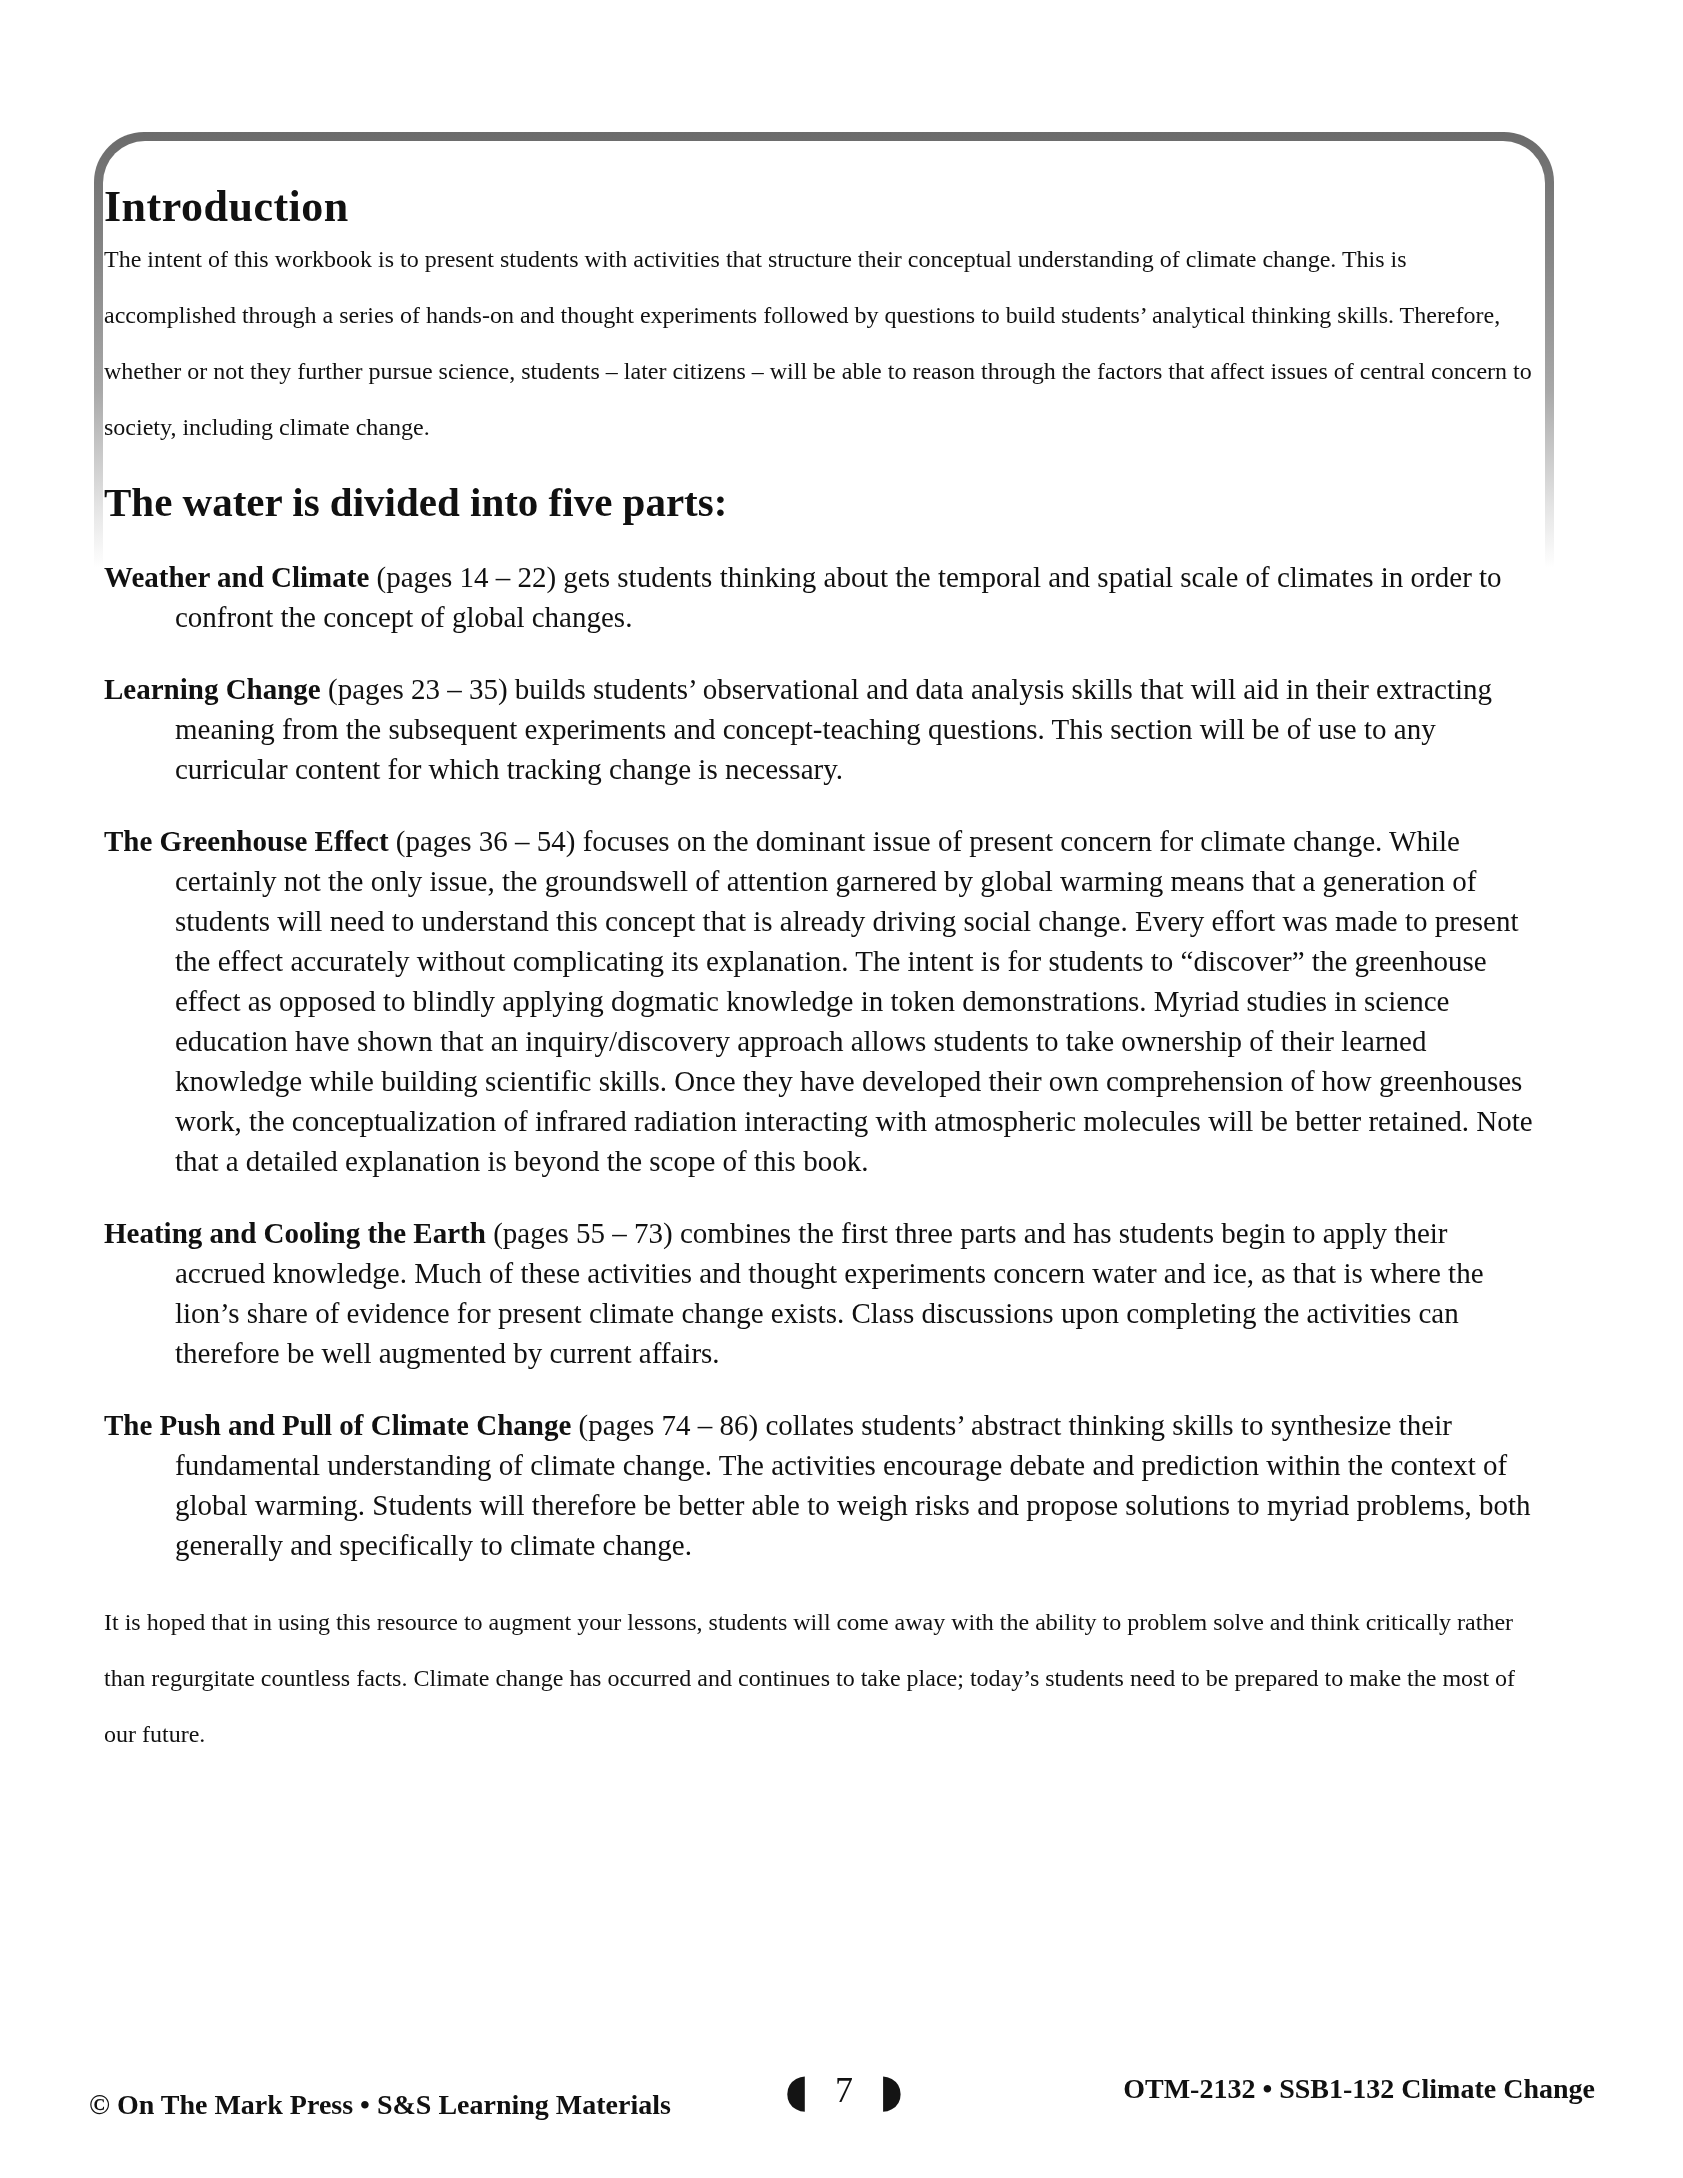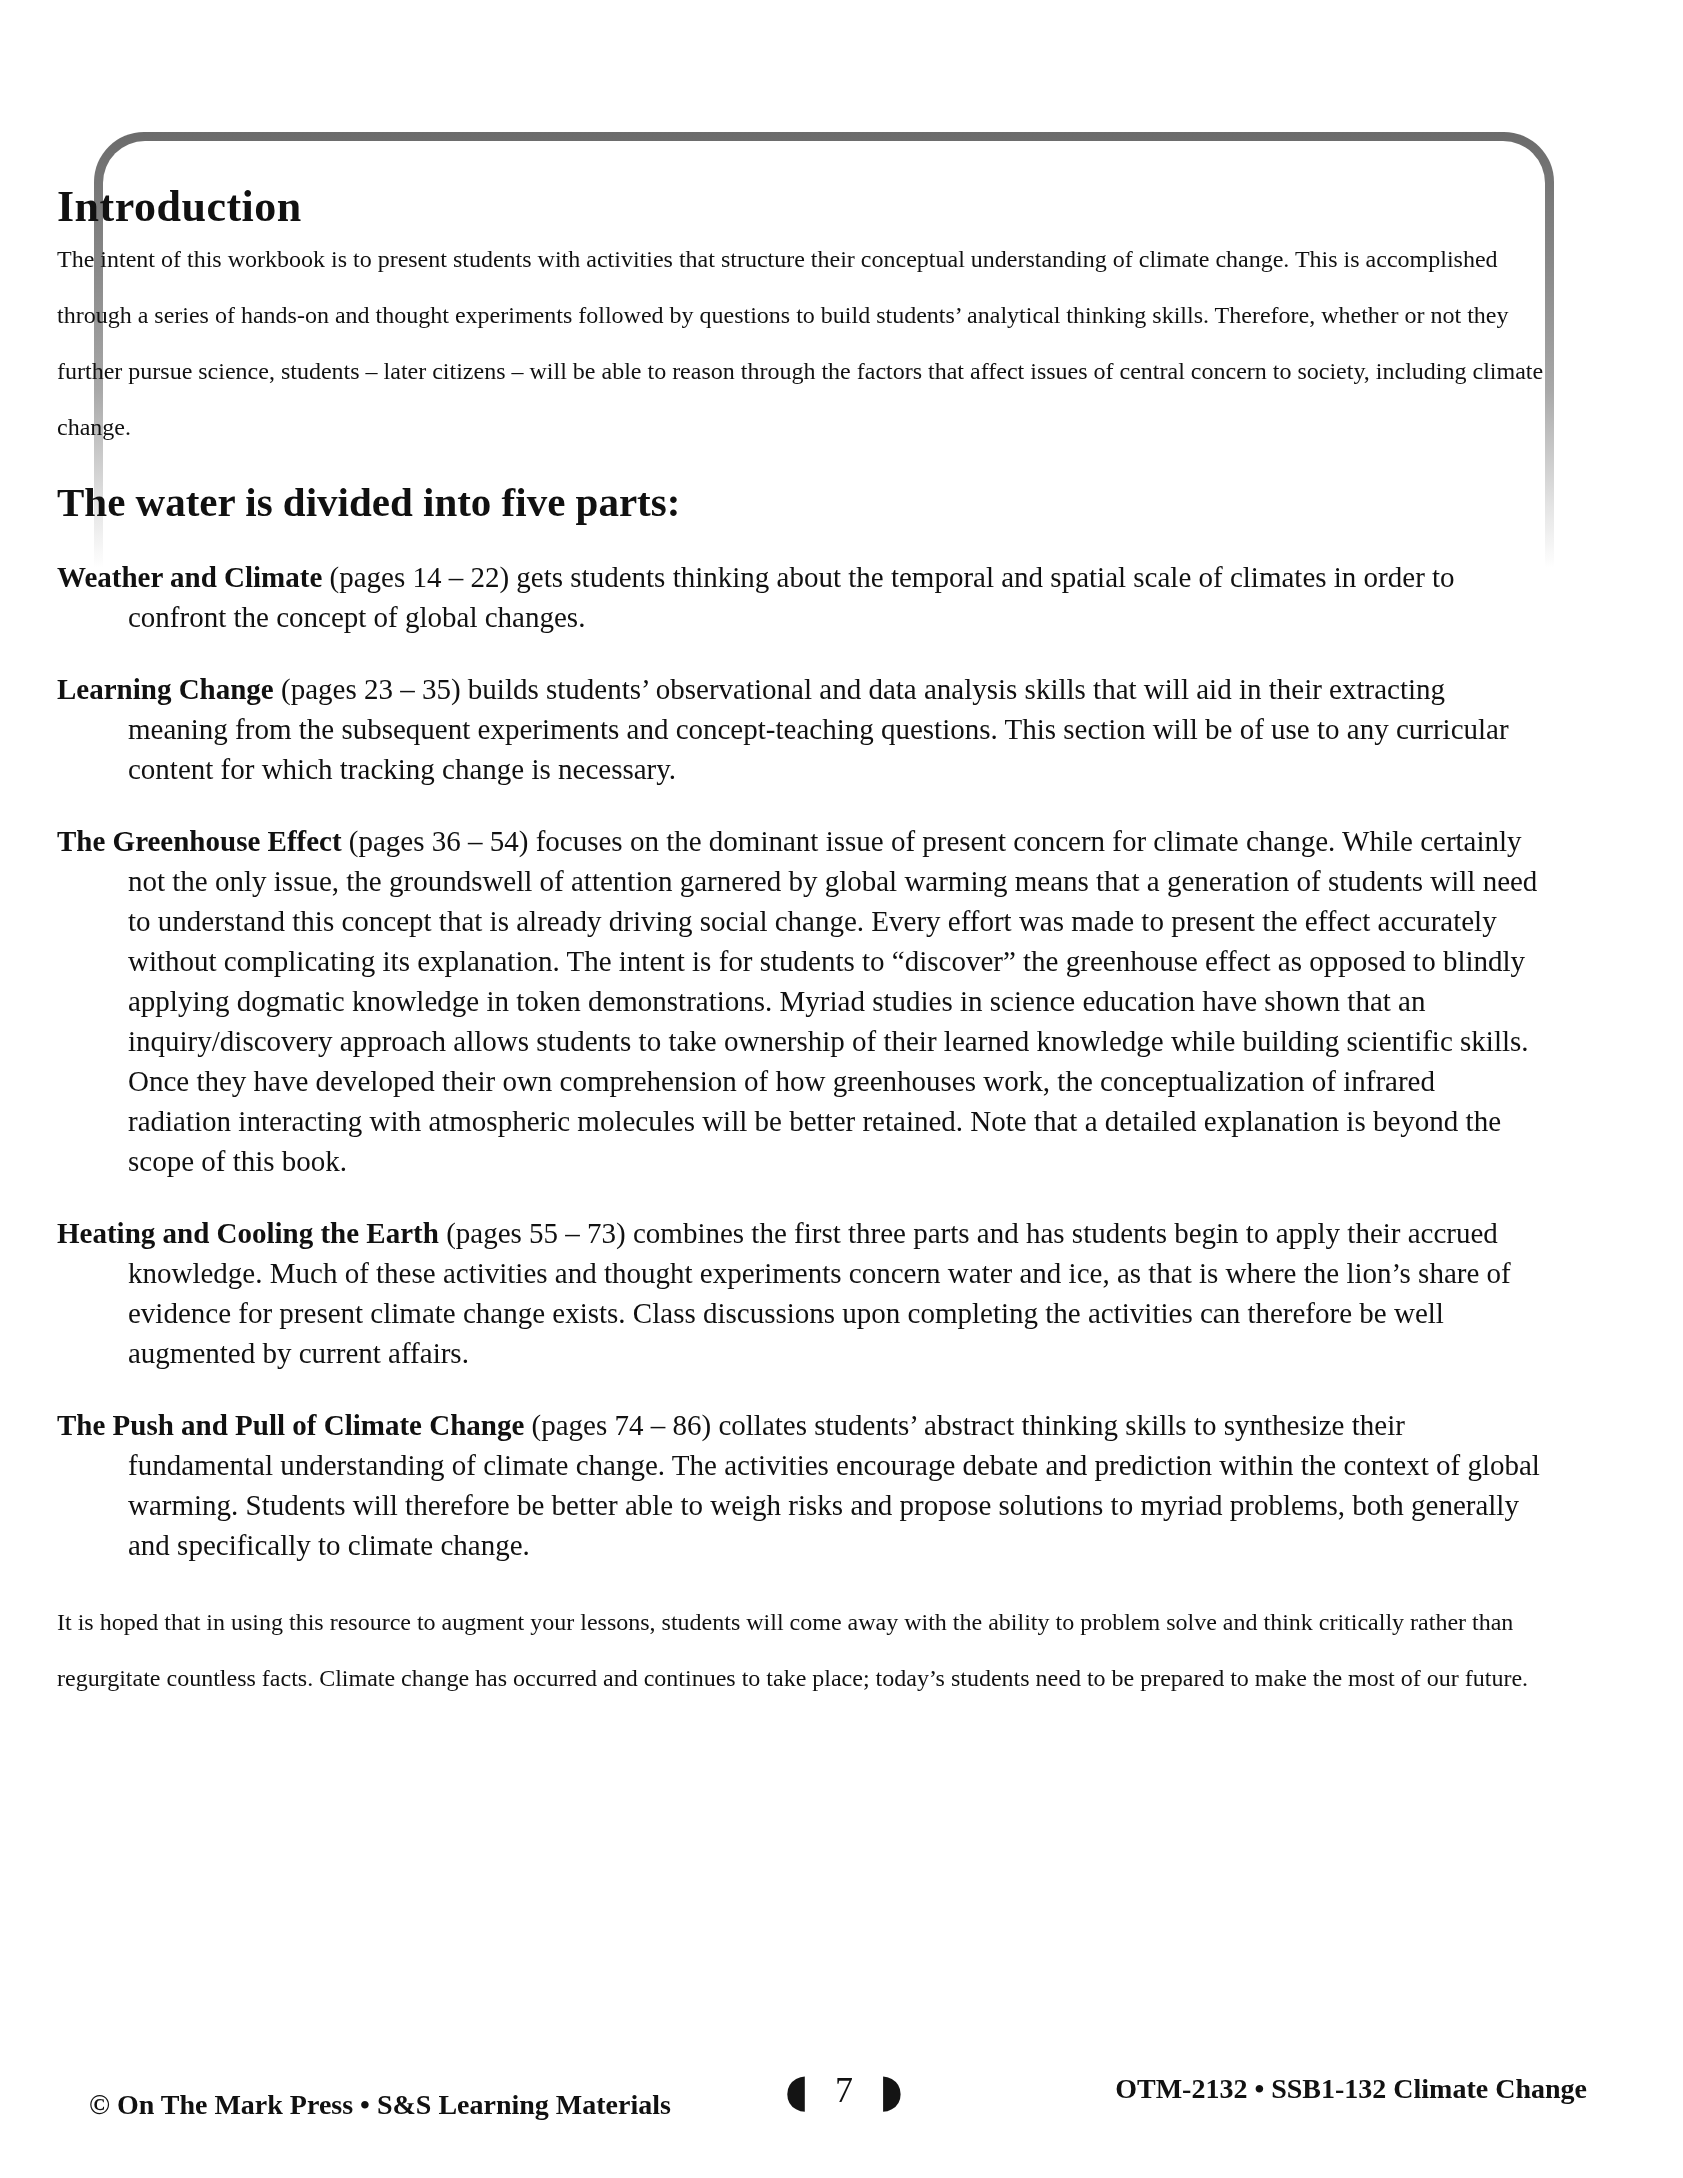--- a/index.html
+++ b/index.html
@@ -36,21 +36,21 @@
     left: 9px;
     right: 9px;
     top: 9px;
     bottom: 0;
     background: #ffffff;
     border-radius: 42px 42px 0 0;
   }
 
   .content {
     position: relative;
-    padding: 183px 139px 0 57px;
+    padding: 183px 139px 0 104px;
     z-index: 2;
   }
 
   h1.page-title {
     margin: 0;
     font-size: 44px;
     line-height: 48px;
     font-weight: bold;
     letter-spacing: 0.5px;
   }
@@ -98,21 +98,21 @@
   .footer-left {
     position: absolute;
     left: 0;
     top: 24px;
     font-size: 28px;
     font-weight: bold;
     white-space: nowrap;
   }
   .footer-right {
     position: absolute;
-    right: 12px;
+    right: 4px;
     top: 8px;
     font-size: 28px;
     font-weight: bold;
     white-space: nowrap;
   }
   .page-number-group {
     position: absolute;
     left: 50%;
     transform: translateX(-50%);
     top: 0;

